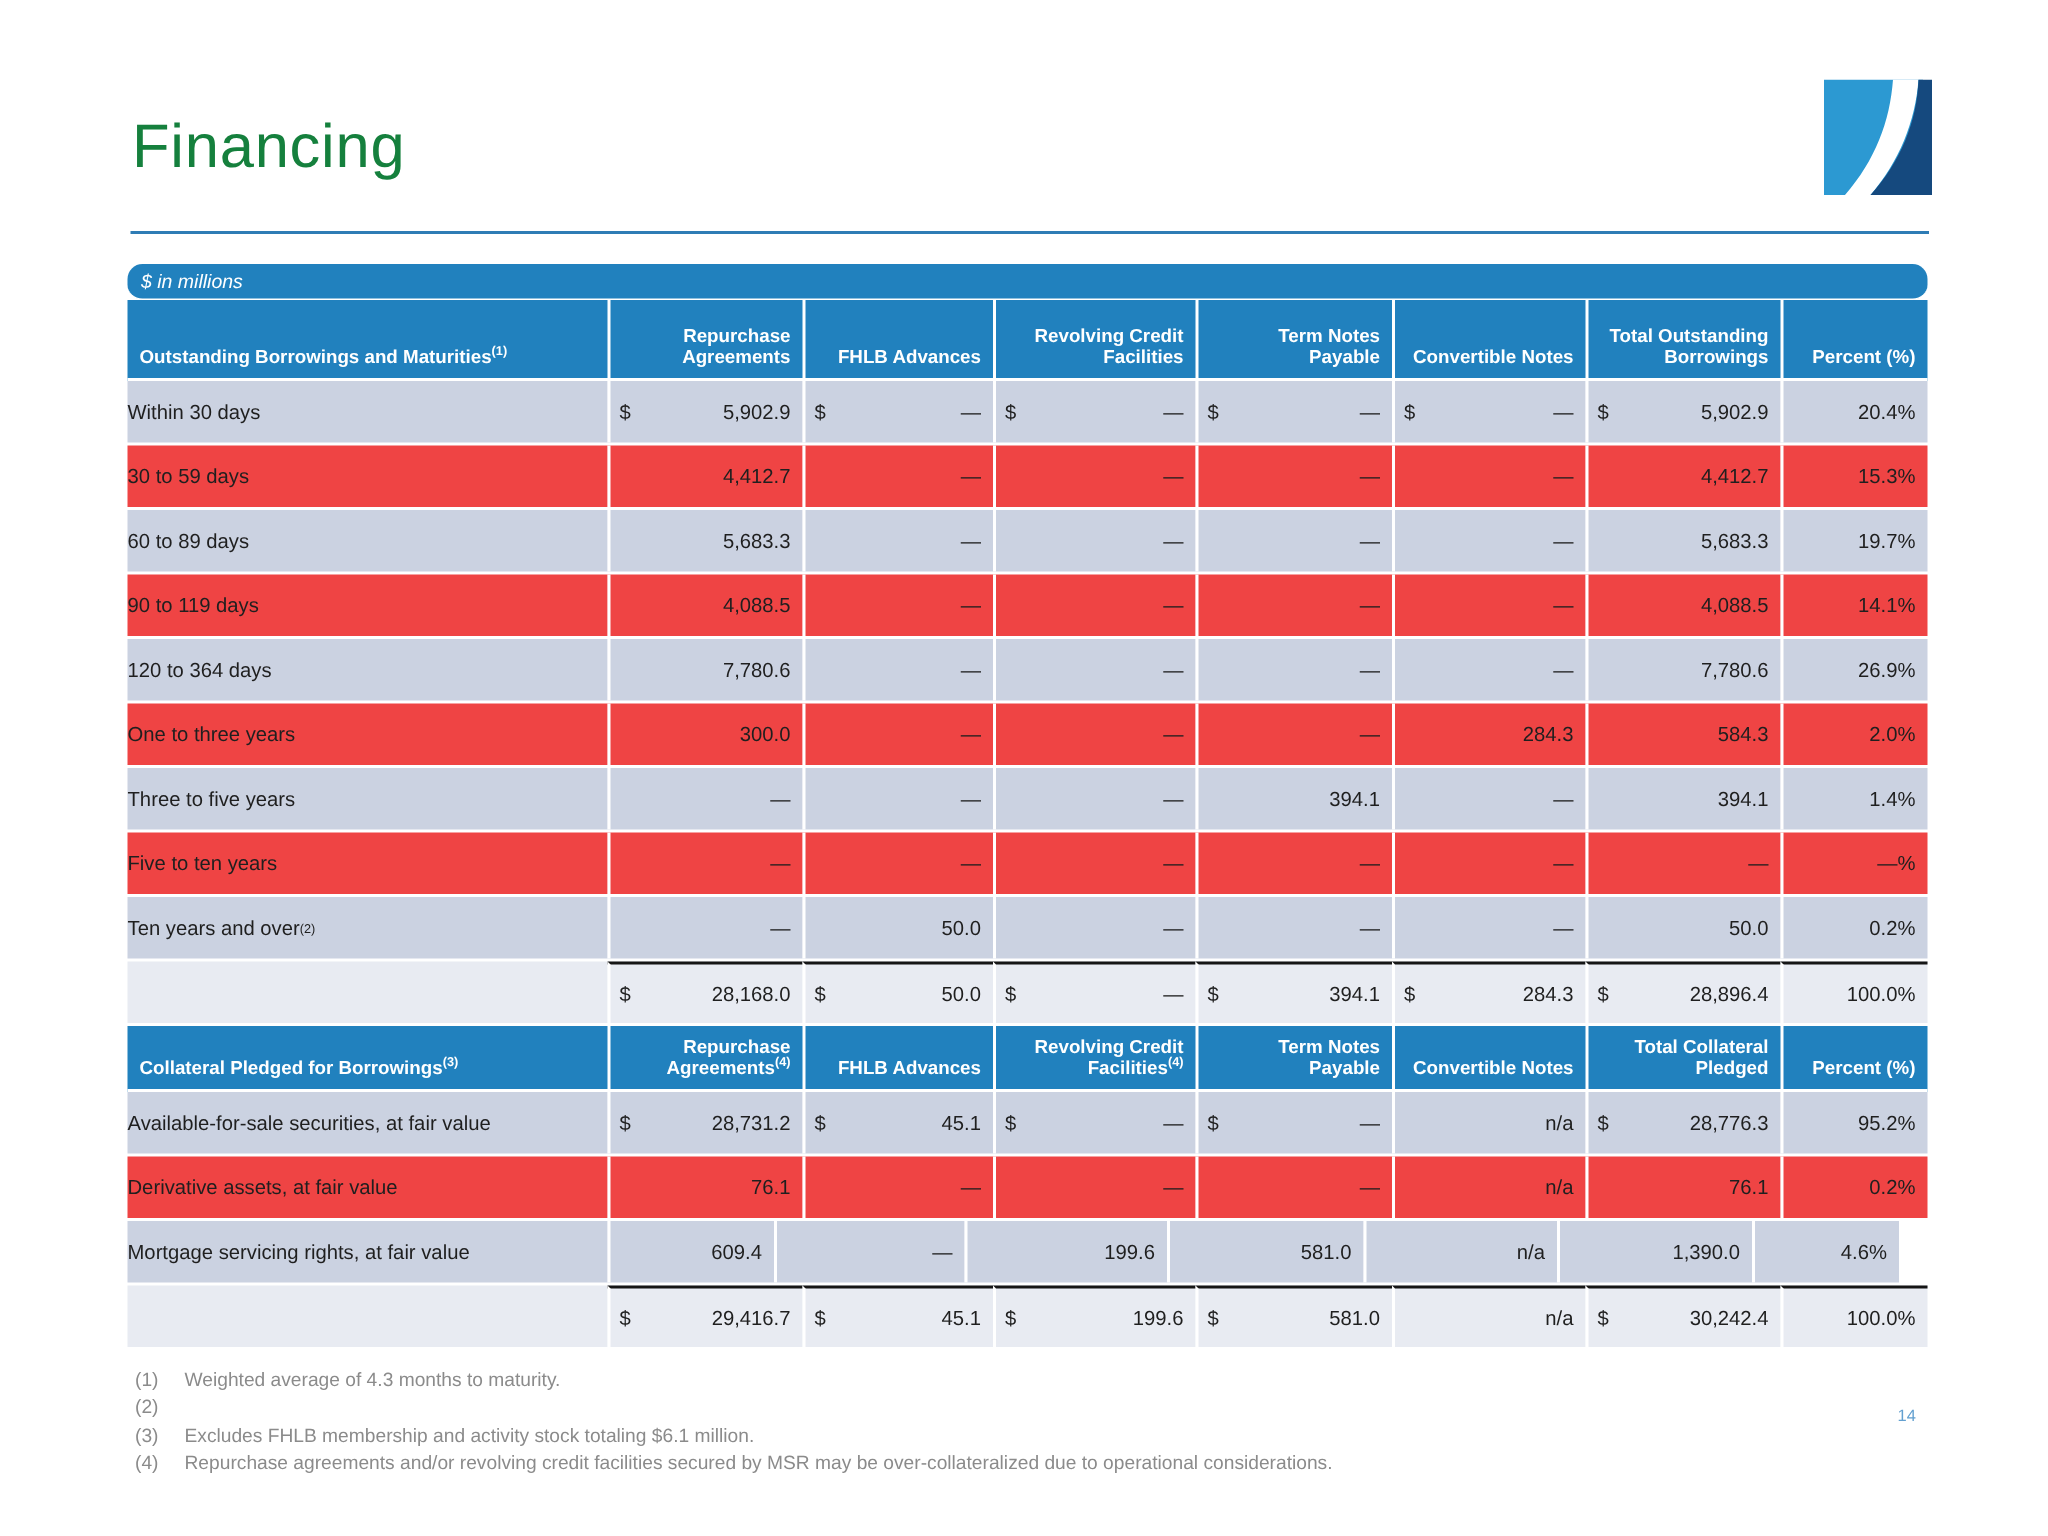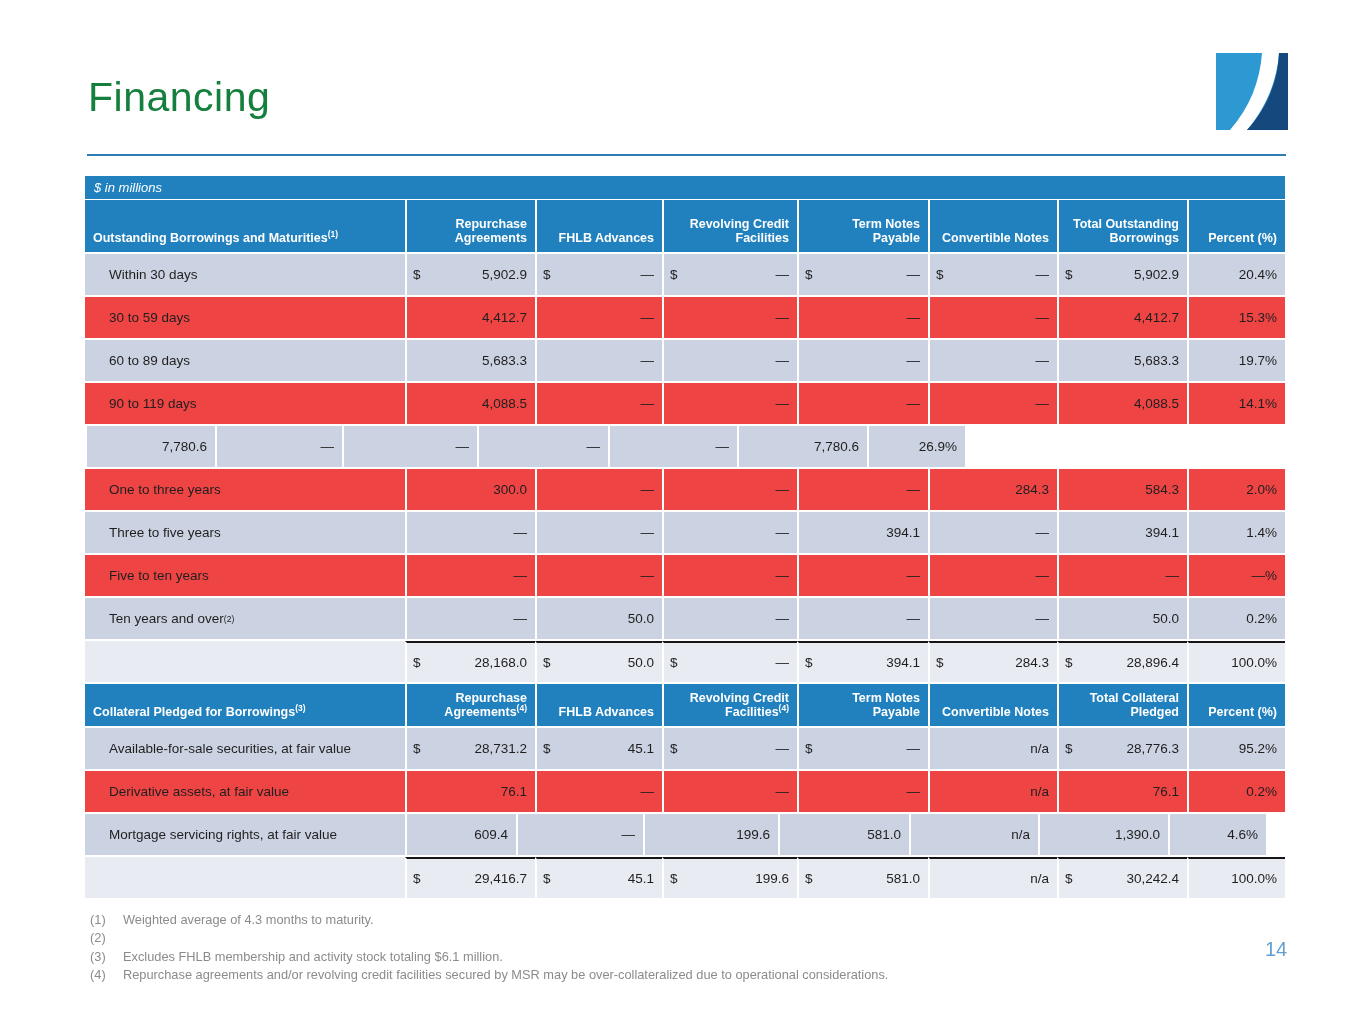--- a/index.html
+++ b/index.html
@@ -5,44 +5,44 @@
   html,body{margin:0;padding:0;background:#fff;}
   .slide{position:relative;width:1365px;height:1024px;background:#ffffff;
          font-family:"Liberation Sans",sans-serif;overflow:hidden;}
   .page-title{position:absolute;left:88px;top:74px;font-size:41px;color:#15803d;letter-spacing:.5px;}
   .title-divider{position:absolute;left:87px;top:154px;width:1199px;border-top:2px solid #2e7cb5;}
   .logo{position:absolute;left:1216px;top:53px;width:72px;height:77px;}
 
   .tablewrap{position:absolute;left:85px;top:176px;width:1200px;}
   .units-bar{height:24px;background:#2181be;color:#fff;font-style:italic;font-size:13px;
              display:flex;align-items:center;padding-left:9px;box-sizing:border-box;
-             border-bottom:1px solid #fff;}
+             border-bottom:1px solid #fff;border-radius:10px;}
   .t-head{display:flex;background:#2181be;color:#fff;font-weight:bold;font-size:12.5px;border-bottom:2px solid #fff;}
   .h52{height:52px;} .h42{height:42px;}
   .hc{box-sizing:border-box;display:flex;flex-direction:column;justify-content:flex-end;
       align-items:flex-end;text-align:right;padding:3px 8px 6px 4px;line-height:1.18;}
   .hc.lab{align-items:flex-start;text-align:left;padding-left:8px;}
   .hc:not(.lab){border-left:2px solid #fff;}
 
   .t-row{display:flex;border-bottom:2px solid #fff;height:41px;}
   .t-row .c{box-sizing:border-box;display:flex;align-items:center;font-size:13.5px;color:#1f1f1f;}
-  .c.lab{padding-left:24px;}
+  .c.lab{padding-left:0;}
   .c.num{justify-content:space-between;padding:0 8px 0 6px;border-left:2px solid #fff;}
   .dark .c{background:#cbd2e1;}
   .light .c{background:#ef4444;}
   .t-row.total .c{background:#e8ebf2;}
   .t-row.total .c.num{border-top:2px solid #151515;}
   .cur{min-width:9px;text-align:left;}
   .val{margin-left:auto;text-align:right;}
   sup{font-size:8.5px;line-height:0;vertical-align:super;}
 
   .footnotes{position:absolute;left:90px;top:911px;font-size:12.8px;color:#8b8b8b;line-height:18.4px;width:1080px;}
   .fline{display:flex;}
   .fnum{width:33px;flex:0 0 33px;}
-  .page-number{position:absolute;left:1265px;top:938px;font-size:20px;color:#63a0d0;text-align:center;}
+  .page-number{position:absolute;left:1265px;top:938px;font-size:11px;color:#63a0d0;text-align:center;}
 </style>
 </head>
 <body>
 
 <div class="slide">
   <div class="page-title">Financing</div>
   <div class="title-divider"></div>
 
   <svg class="logo" viewBox="0 0 72 77">
     <rect x="0" y="0" width="66" height="77" fill="#2c99d2"></rect>
@@ -211,20 +211,23 @@
           <div class="c num" style="width: 130px;">
             <span class="cur"></span>
             <span class="val">4,088.5</span>
           </div>
           <div class="c num" style="width: 98px;">
             <span class="cur"></span>
             <span class="val">14.1%</span>
           </div>
         </div>
         <div class="t-row dark">
+          <div class="c lab" style="width: 320px;">
+            <span>120 to 364 days</span>
+          </div>
           <div class="c num" style="width: 130px;">
             <span class="cur"></span>
             <span class="val">7,780.6</span>
           </div>
           <div class="c num" style="width: 127px;">
             <span class="cur"></span>
             <span class="val">—</span>
           </div>
           <div class="c num" style="width: 135px;">
             <span class="cur"></span>

